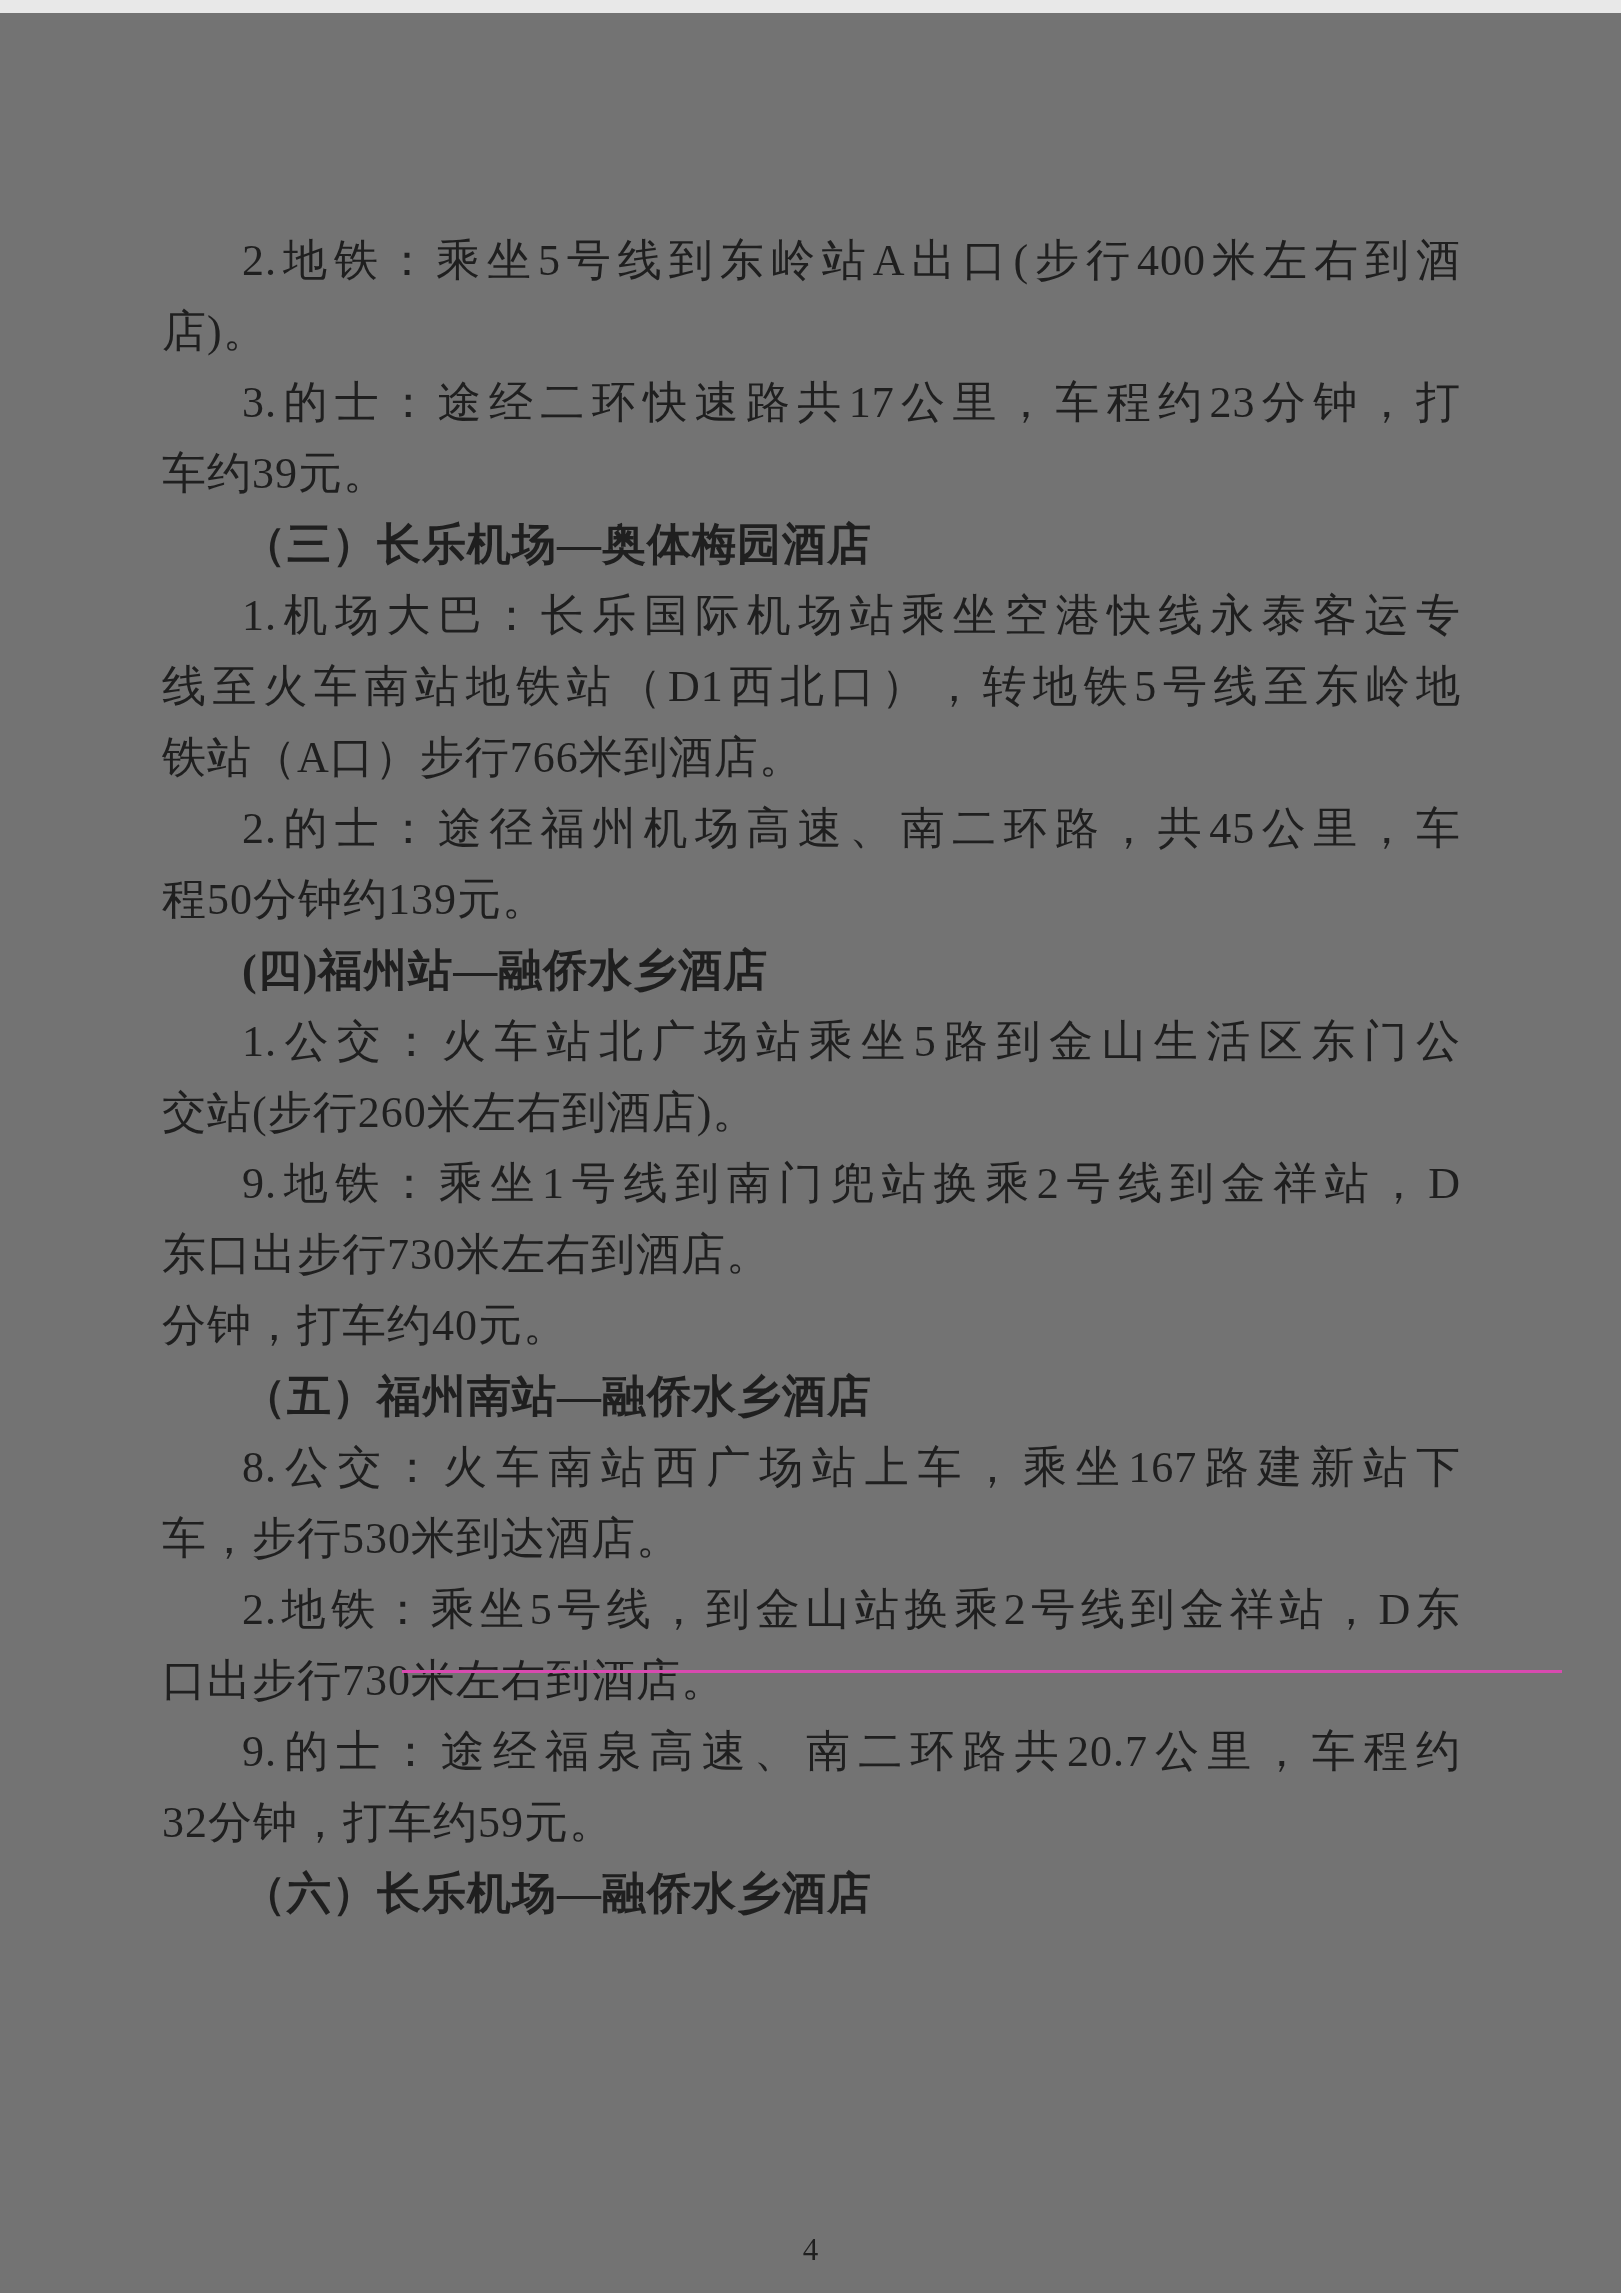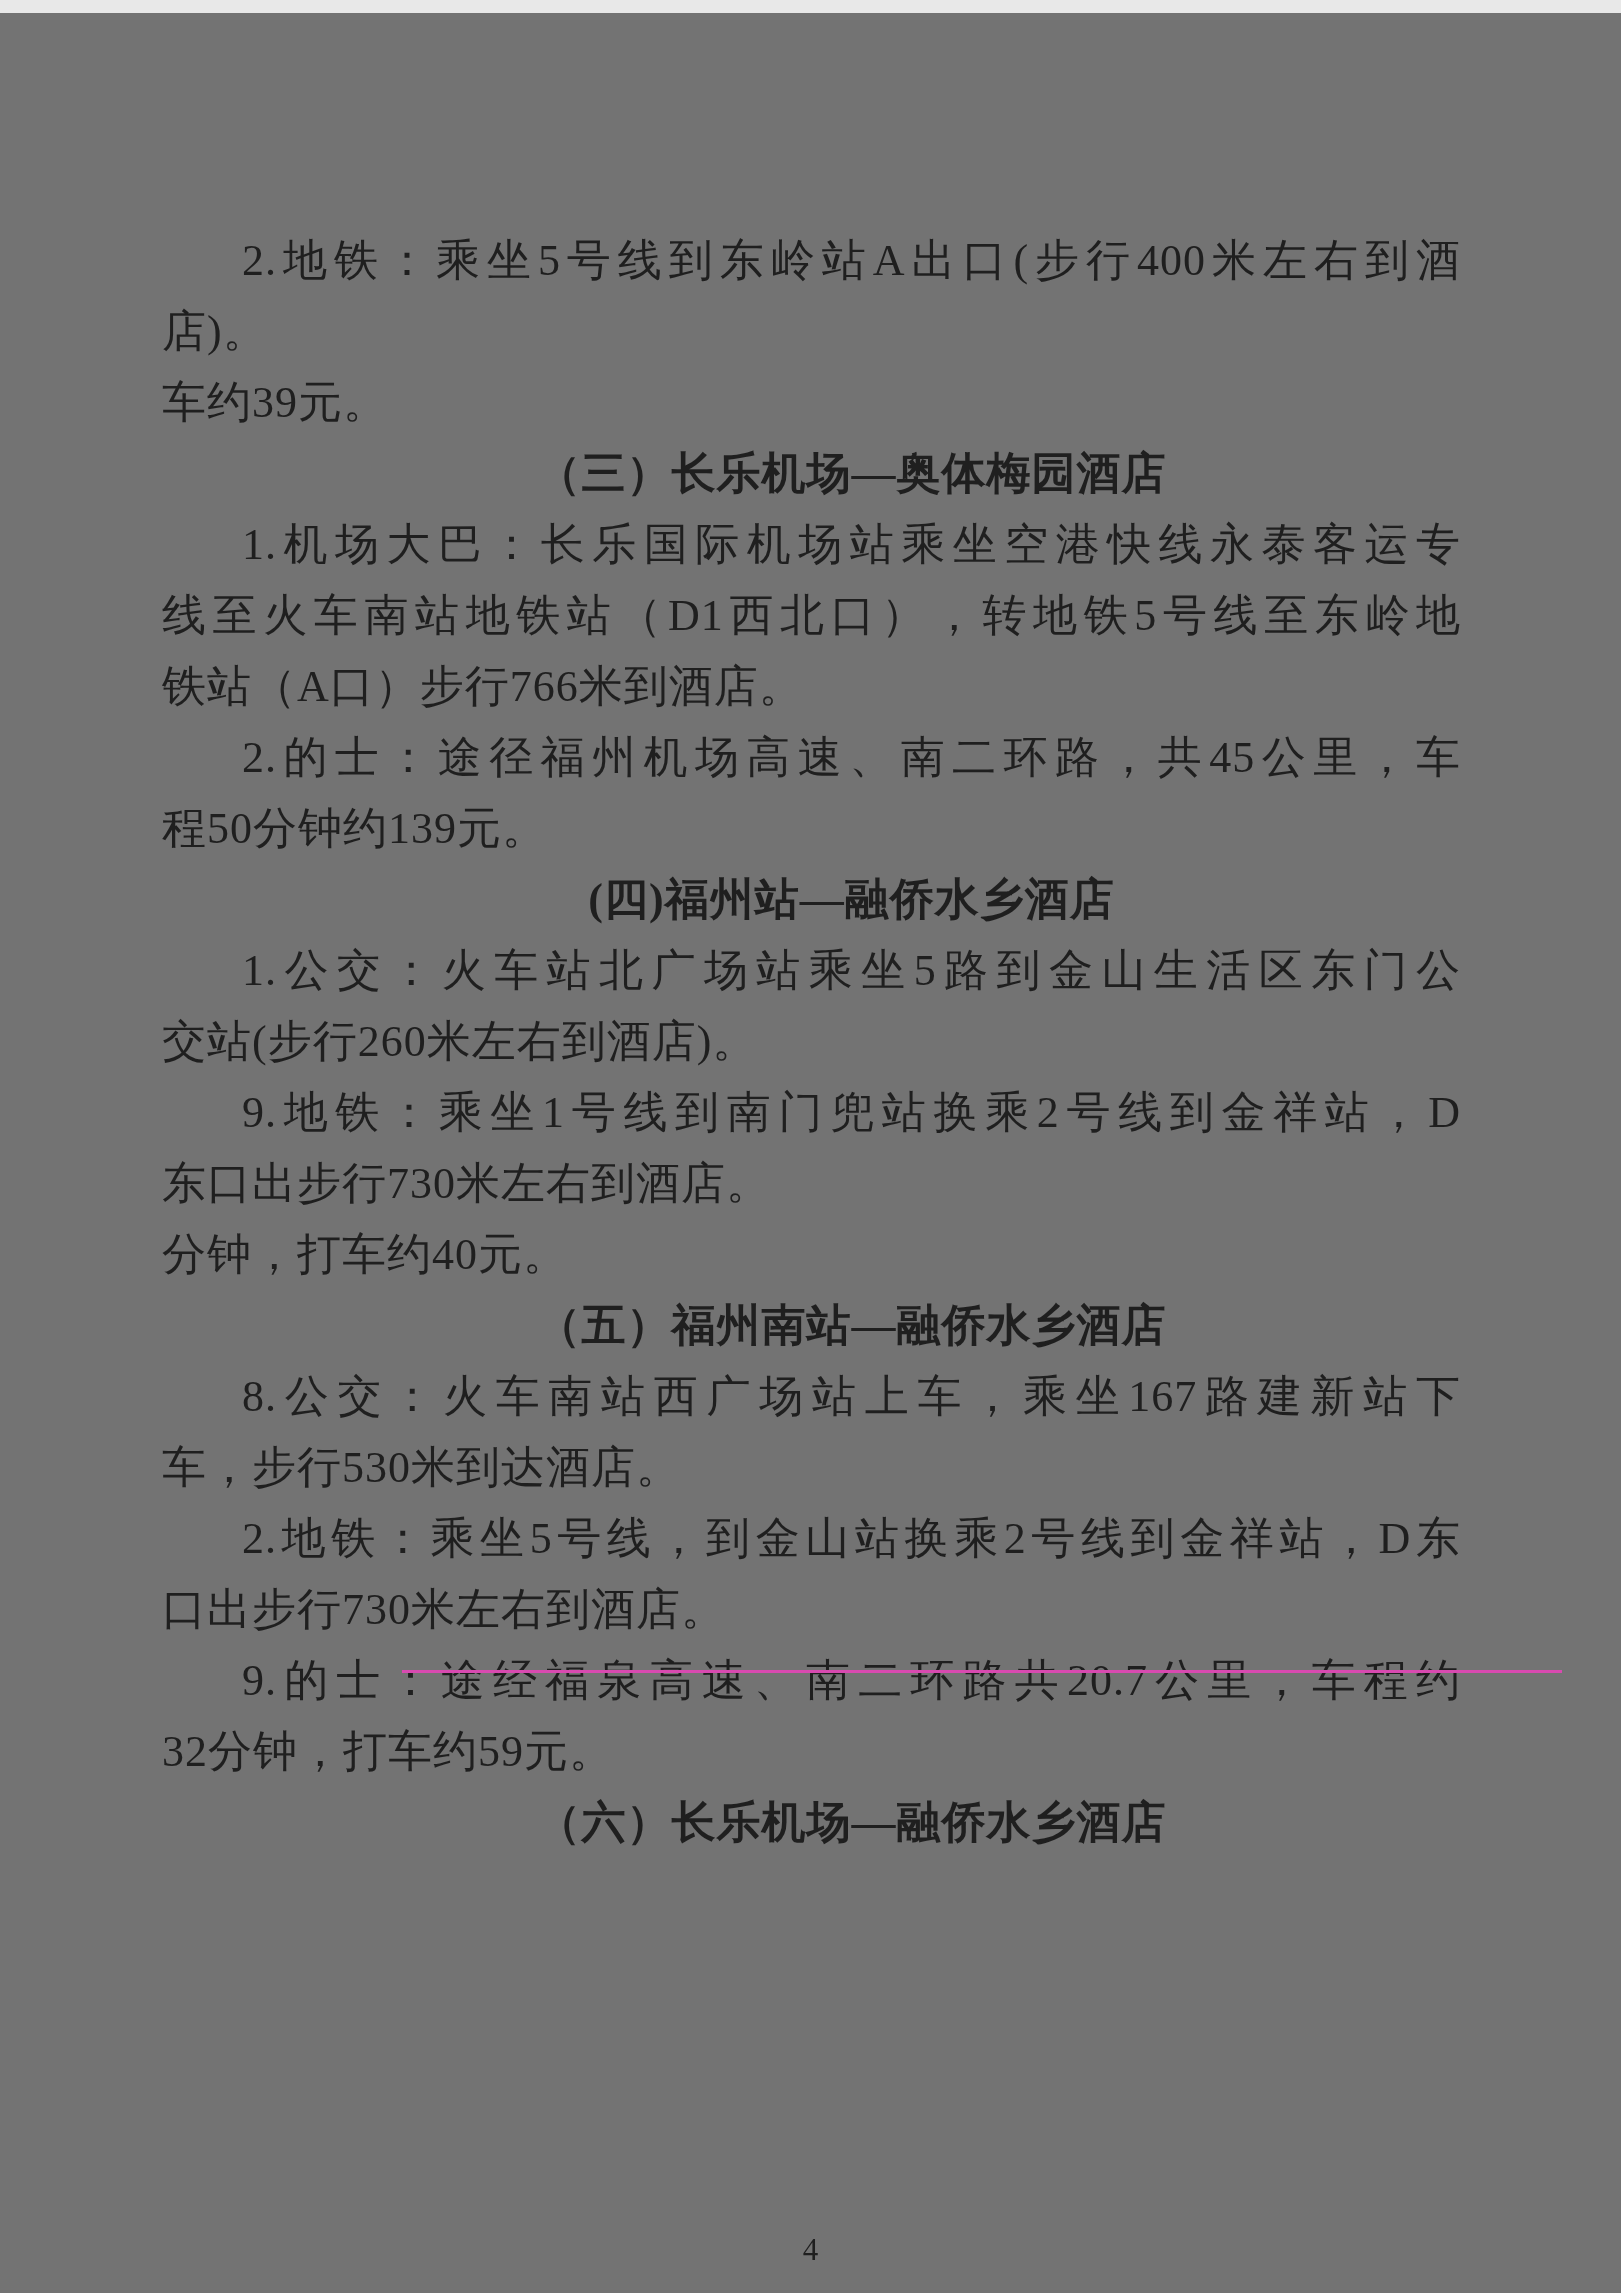--- a/index.html
+++ b/index.html
@@ -30,21 +30,20 @@
     white-space: nowrap;
     letter-spacing: 1px;
   }
   .line.justify {
     white-space: normal;
     text-align: justify;
     text-align-last: justify;
   }
   .line.indent {
     padding-left: 80px;
-    text-align: center;
   }
   .line.indent.justify {
     padding-left: 0;
     text-indent: 80px;
   }
   .line.heading {
     font-weight: 700;
   }
   .strike-annotation {
     position: absolute;
@@ -64,20 +63,21 @@
     line-height: 39px;
   }
 </style>
 </head>
 <body>
 
 <div class="page">
   <div class="content">
     <div class="line indent justify">2.地铁：乘坐5号线到东岭站A出口(步行400米左右到酒</div>
     <div class="line">店)。</div>
+    <div class="line indent justify">3.的士：途经二环快速路共17公里，车程约23分钟，打</div>
     <div class="line">车约39元。</div>
     <div class="line indent heading">（三）长乐机场—奥体梅园酒店</div>
     <div class="line indent justify">1.机场大巴：长乐国际机场站乘坐空港快线永泰客运专</div>
     <div class="line justify">线至火车南站地铁站（D1西北口），转地铁5号线至东岭地</div>
     <div class="line">铁站（A口）步行766米到酒店。</div>
     <div class="line indent justify">2.的士：途径福州机场高速、南二环路，共45公里，车</div>
     <div class="line">程50分钟约139元。</div>
     <div class="line indent heading">(四)福州站—融侨水乡酒店</div>
     <div class="line indent justify">1.公交：火车站北广场站乘坐5路到金山生活区东门公</div>
     <div class="line">交站(步行260米左右到酒店)。</div>

